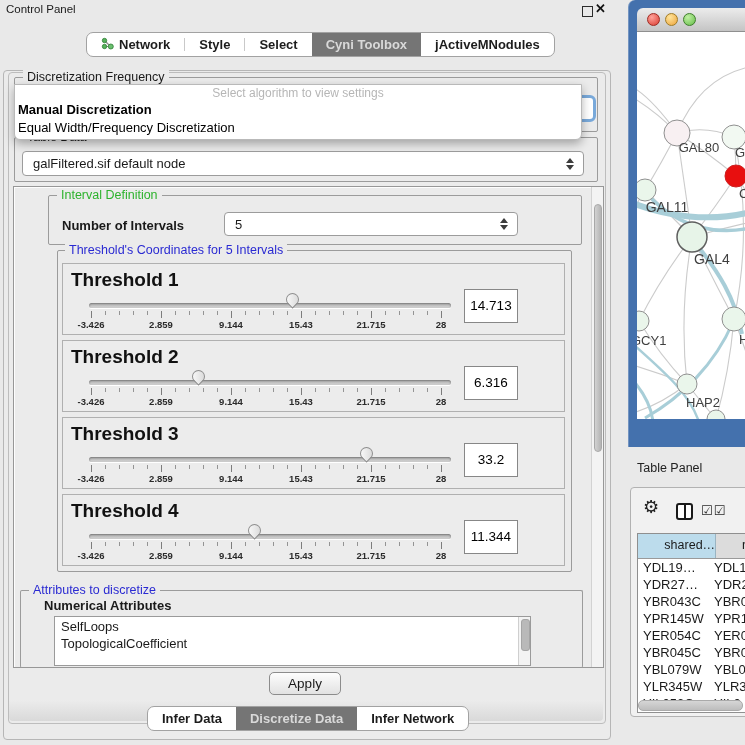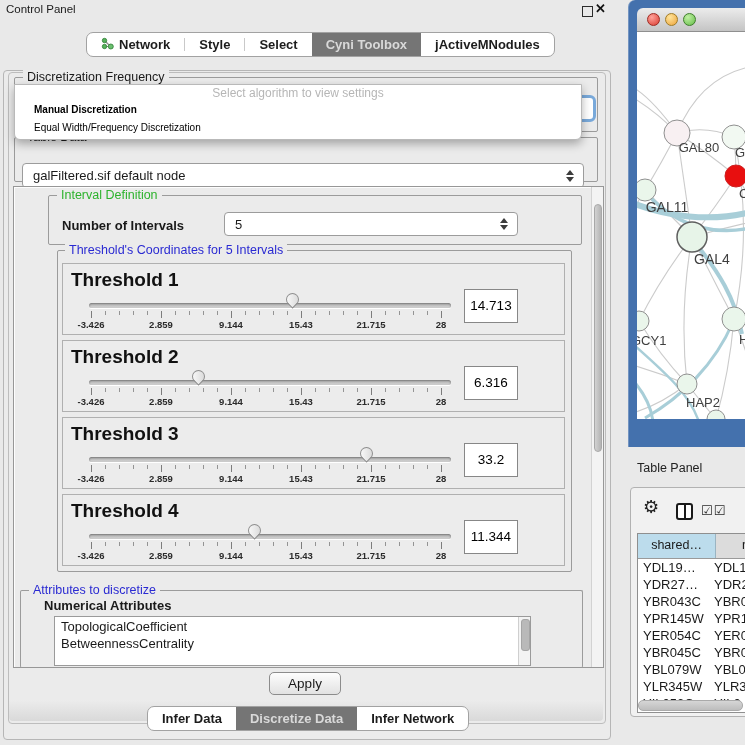--- a/index.html
+++ b/index.html
@@ -30,21 +30,21 @@
          display:flex;align-items:center;font-size:13px;}
   .combo .val{flex:1;padding-left:10px;white-space:nowrap;overflow:hidden;}
   .spinner{width:14px;display:flex;flex-direction:column;align-items:center;gap:2px;margin-right:6px;}
   .spinner .up{width:0;height:0;border-left:4px solid transparent;border-right:4px solid transparent;border-bottom:5px solid #3c3c3c;}
   .spinner .dn{width:0;height:0;border-left:4px solid transparent;border-right:4px solid transparent;border-top:5px solid #3c3c3c;}
   .focus-ring{left:20px;top:95px;width:576px;height:27px;border:3px solid #79a9da;border-radius:6px;background:#fff;box-sizing:border-box;z-index:5;}
   
   .popup{left:14px;top:84px;width:566px;z-index:50;background:#fff;border:1px solid #b9b9b9;
          border-radius:0 0 6px 6px;box-shadow:0 4px 10px rgba(0,0,0,0.3);padding-bottom:2px;}
   .popup .hint{height:16px;line-height:16px;text-align:center;color:#b6b6b6;font-size:12px;}
-  .popup .item{height:18px;line-height:18px;padding-left:19px;font-size:10px;color:#000;}
+  .popup .item{height:18px;line-height:18px;padding-left:3px;font-size:13px;color:#000;}
   .popup .item.b{font-weight:700;}
   
   .scroll-panel{left:13px;top:186px;width:591px;height:482px;background:#ebebeb;border:1px solid #979797;
                 box-shadow:inset 1px 1px 0 #fdfdfd;box-sizing:border-box;}
   .vscroll{left:591px;top:187px;width:12px;height:480px;background:#f3f3f3;border-left:1px solid #d2d2d2;box-sizing:border-box;}
   .vscroll .thumb{position:absolute;left:2px;top:17px;width:8px;height:248px;border-radius:4px;
                   background:linear-gradient(90deg,#d2d2d2,#b4b4b4);border:1px solid #a8a8a8;box-sizing:border-box;}
   
   .t-box{left:62px;width:503px;height:72px;background:#ececec;border:1px solid #b0b0b0;box-sizing:border-box;}
   .t-title{position:absolute;left:8px;top:5px;font-size:19px;font-weight:700;color:#111;}
@@ -82,21 +82,21 @@
   
   .tp-title{left:637px;top:461px;font-size:12.5px;color:#222;}
   .table-window{left:630px;top:487px;width:122px;height:230px;background:#f1f1f1;border:1px solid #b2b2b2;border-radius:4px;box-sizing:border-box;}
   .gear{left:643px;top:498px;font-family:"DejaVu Sans",sans-serif;font-size:18px;color:#222;line-height:1;}
   .split-icon{left:676px;top:503px;width:17px;height:17px;border:2px solid #1a1a1a;border-radius:3px;background:#fff;box-sizing:border-box;}
   .split-icon:before{content:"";position:absolute;left:50%;top:0;bottom:0;width:2px;margin-left:-1px;background:#1a1a1a;}
   .checks{left:701px;top:503px;font-family:"DejaVu Sans",sans-serif;font-size:13px;letter-spacing:1px;color:#2a2a2a;}
   .ptable{left:637px;top:533px;width:120px;background:#fff;border:1px solid #8f8f8f;box-sizing:border-box;}
   .ptable .hrow{display:flex;height:24px;border-bottom:1px solid #9a9a9a;}
   .ptable .hcell{box-sizing:border-box;font-size:12.5px;line-height:23px;}
-  .hcell.c1{width:91px;background:var(--table-header-blue,#bcdcec);border-right:1px solid #9ab4c2;text-align:center;}
+  .hcell.c1{width:91px;background:var(--table-header-blue,#bcdcec);border-right:1px solid #9ab4c2;text-align:right;}
   .hcell.c2{flex:1;background:#dcdcdc;padding-left:26px;}
   .prow{display:flex;height:17px;}
   .pcell{box-sizing:border-box;font-size:13px;line-height:17px;white-space:nowrap;overflow:hidden;}
   .pcell.c1{width:72px;padding-left:5px;}
   .pcell.c2{flex:1;padding-left:4px;}
   .hscroll{left:638px;top:700px;width:105px;height:11px;}
   .hscroll .thumb{width:100%;height:100%;border-radius:5px;background:linear-gradient(#d6d6d6,#bdbdbd);border:1px solid #aaa;box-sizing:border-box;}
   
   .lab{white-space:nowrap;}
   .bold{font-weight:700;}
@@ -143,21 +143,21 @@
   <div class="abs content-panel"></div>
 
   <div class="abs group" style="left:14px;top:77px;width:584px;height:55px;">
     <span class="group-title">Discretization Frequency</span>
   </div>
   <div class="abs focus-ring"></div>
 
   <div class="abs group" style="left:14px;top:137px;width:584px;height:45px;">
     <span class="group-title">Table Data</span>
   </div>
-  <div class="abs combo" style="left:22px;top:151px;width:562px;height:25px;margin-top:12px;">
+  <div class="abs combo" style="left:22px;top:151px;width:562px;height:25px;">
     <span class="val">galFiltered.sif default node</span>
     <span class="spinner">
         <span class="up"></span>
         <span class="dn"></span>
       </span>
   </div>
 
   <div class="abs popup">
     <div class="hint">Select algorithm to view settings</div>
     <div class="item b">Manual Discretization</div>
@@ -353,22 +353,22 @@
       </div>
     <div class="t-value">11.344</div>
   </div>
 
   <div class="abs group" style="left:20px;top:590px;width:563px;height:78px;border-bottom:none;">
     <span class="group-title g-blue">Attributes to discretize</span>
   </div>
   <div class="abs lab bold" style="left:44px;top:598px;font-size:13px;">Numerical Attributes</div>
   <div class="abs listbox" style="left:54px;top:616px;width:477px;height:50px;">
     <div class="list-inner">
+        <div class="list-item">SelfLoops</div>
         <div class="list-item">TopologicalCoefficient</div>
-        <div class="list-item">BetweennessCentrality</div>
       </div>
     <div class="list-scroll">
         <div class="thumb"></div>
       </div>
   </div>
 
   <div class="abs bottom-strip"></div>
   <div class="abs apply-btn">Apply</div>
 
   <div class="abs tabbar bottom-tabbar">

